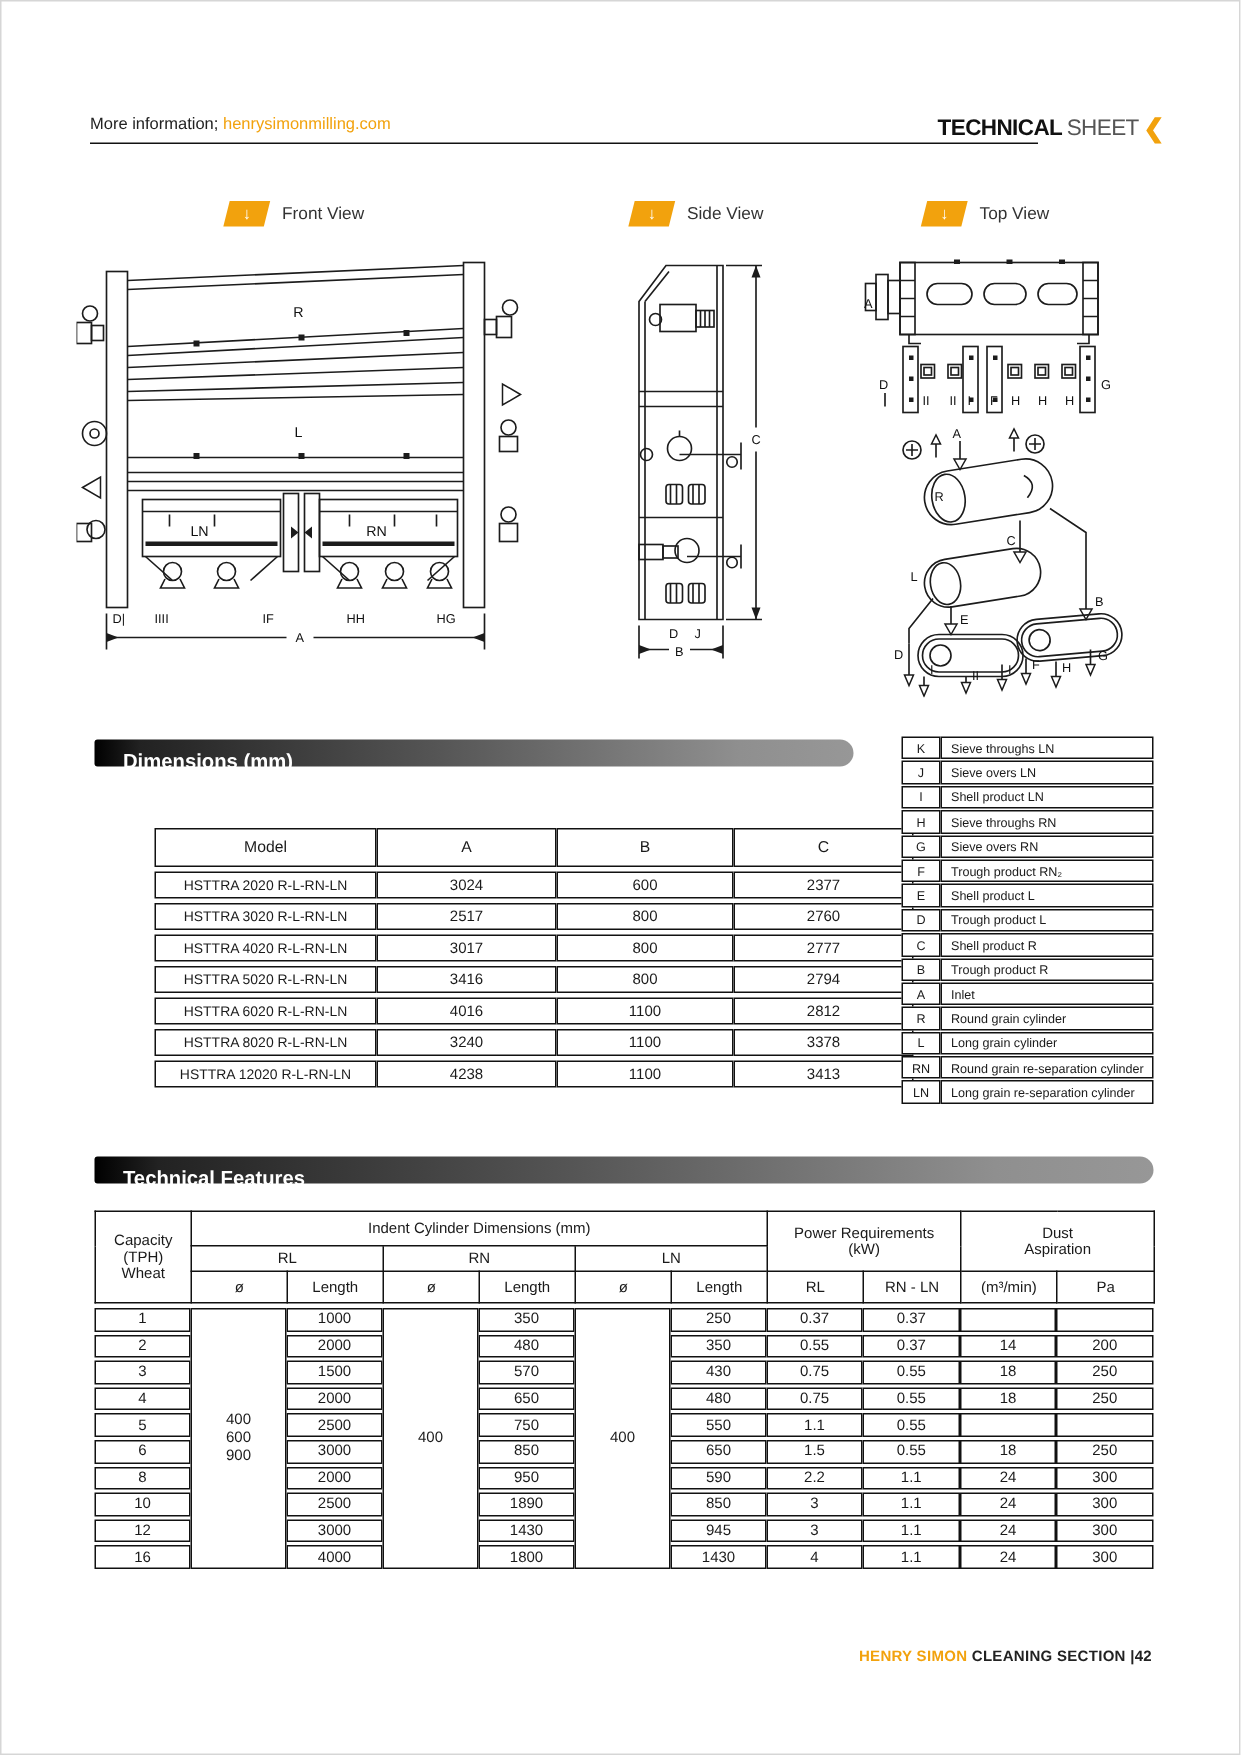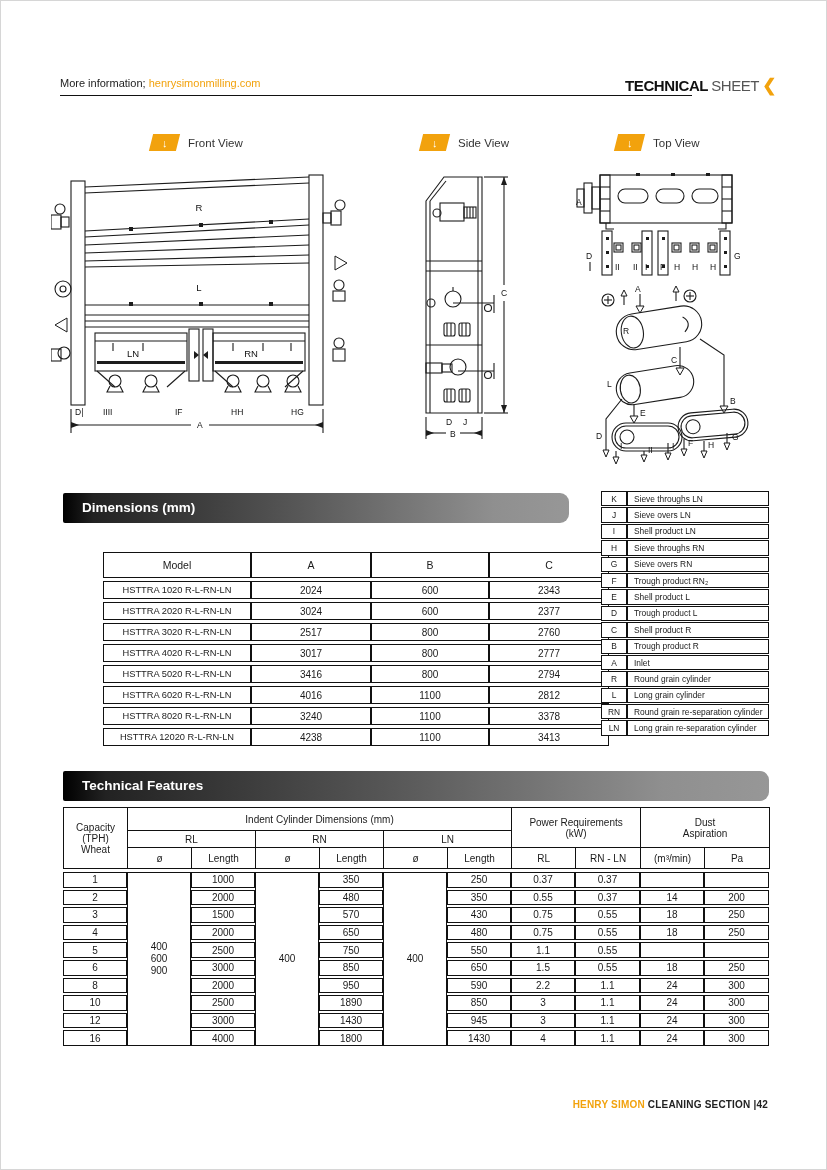--- a/index.html
+++ b/index.html
@@ -19,21 +19,21 @@
   .badge span{transform:skewX(14deg);color:#fff;font-size:11px;font-weight:bold;}
   #view-front{left:150px;top:133px;} #view-side{left:420px;top:133px;} #view-top{left:615px;top:133px;}
   
   svg{position:absolute;}
   .dr{stroke:#1c1c1c;stroke-width:1.1;fill:none;}
   .drf{fill:#1c1c1c;stroke:none;}
   .drw{stroke:#1c1c1c;stroke-width:1;fill:#fff;}
   svg text{fill:#111;font-family:"Liberation Sans",sans-serif;font-size:8.5px;}
   svg text.big{font-size:9.5px;}
   
-  .bar{position:absolute;height:30px;background:linear-gradient(90deg,#000 0,#222 6%,#555 45%,#8f8f8f 85%,#979797 100%);
+  .bar{position:absolute;height:18px;background:linear-gradient(90deg,#000 0,#222 6%,#555 45%,#8f8f8f 85%,#979797 100%);
        border-radius:2px 9px 9px 2px;color:#fff;font-weight:bold;font-size:13.5px;line-height:30px;
        padding-left:19px;box-sizing:border-box;}
   #dim-bar{left:62px;top:492px;width:506px;}
   #tech-bar{left:62px;top:770px;width:706px;}
   
   table{border-spacing:0;}
   td,th{background:#fff;}
   #dim-table{position:absolute;left:62px;top:548px;width:506px;border-collapse:separate;border-spacing:0 3px;table-layout:fixed;padding-left:40px;}
   #dim-table td,#dim-table th{border:1.3px solid #111;font-size:10px;font-weight:normal;text-align:center;height:14px;padding:1px 2px;}
   #dim-table th{height:22px;font-size:10.5px;}
@@ -362,26 +362,20 @@
         <col style="width:120px">
       </colgroup>
     <tbody>
         <tr>
       <th>Model</th>
       <th>A</th>
       <th>B</th>
       <th>C</th>
     </tr>
     <tr>
-          <td>HSTTRA 1020 R-L-RN-LN</td>
-          <td>2024</td>
-          <td>600</td>
-          <td>2343</td>
-        </tr>
-    <tr>
           <td>HSTTRA 2020 R-L-RN-LN</td>
           <td>3024</td>
           <td>600</td>
           <td>2377</td>
         </tr>
     <tr>
           <td>HSTTRA 3020 R-L-RN-LN</td>
           <td>2517</td>
           <td>800</td>
           <td>2760</td>

